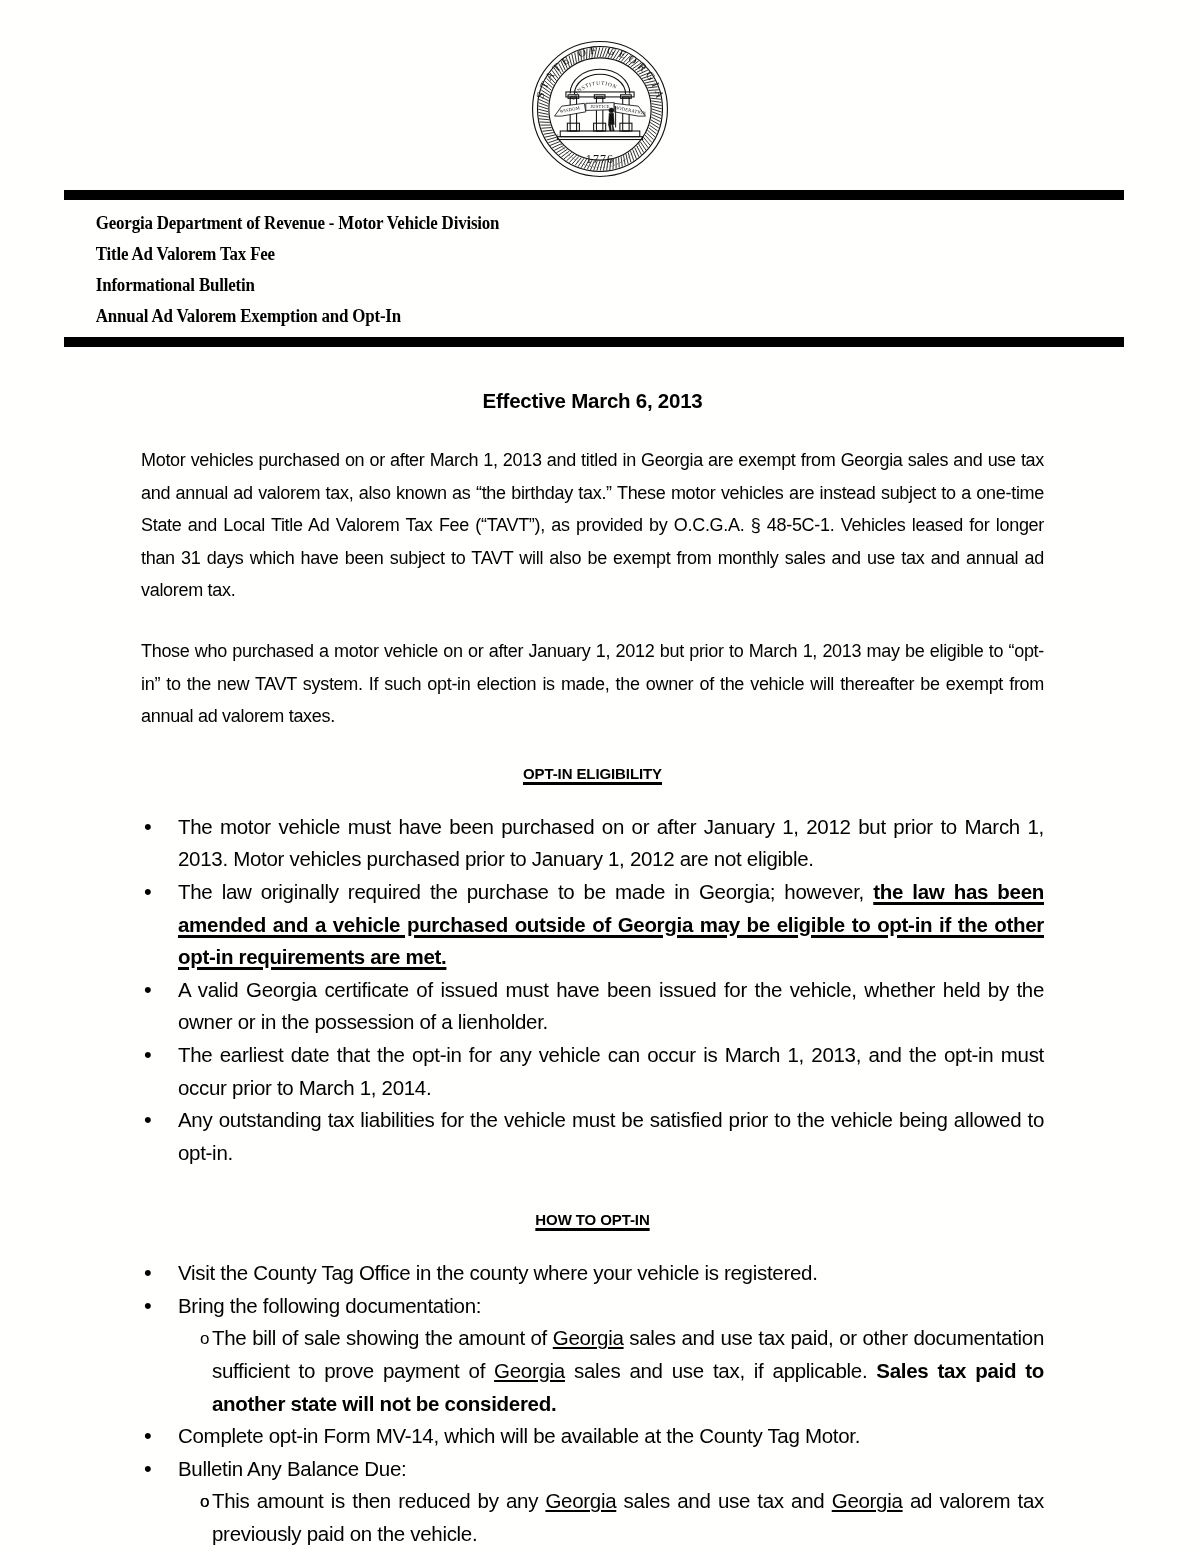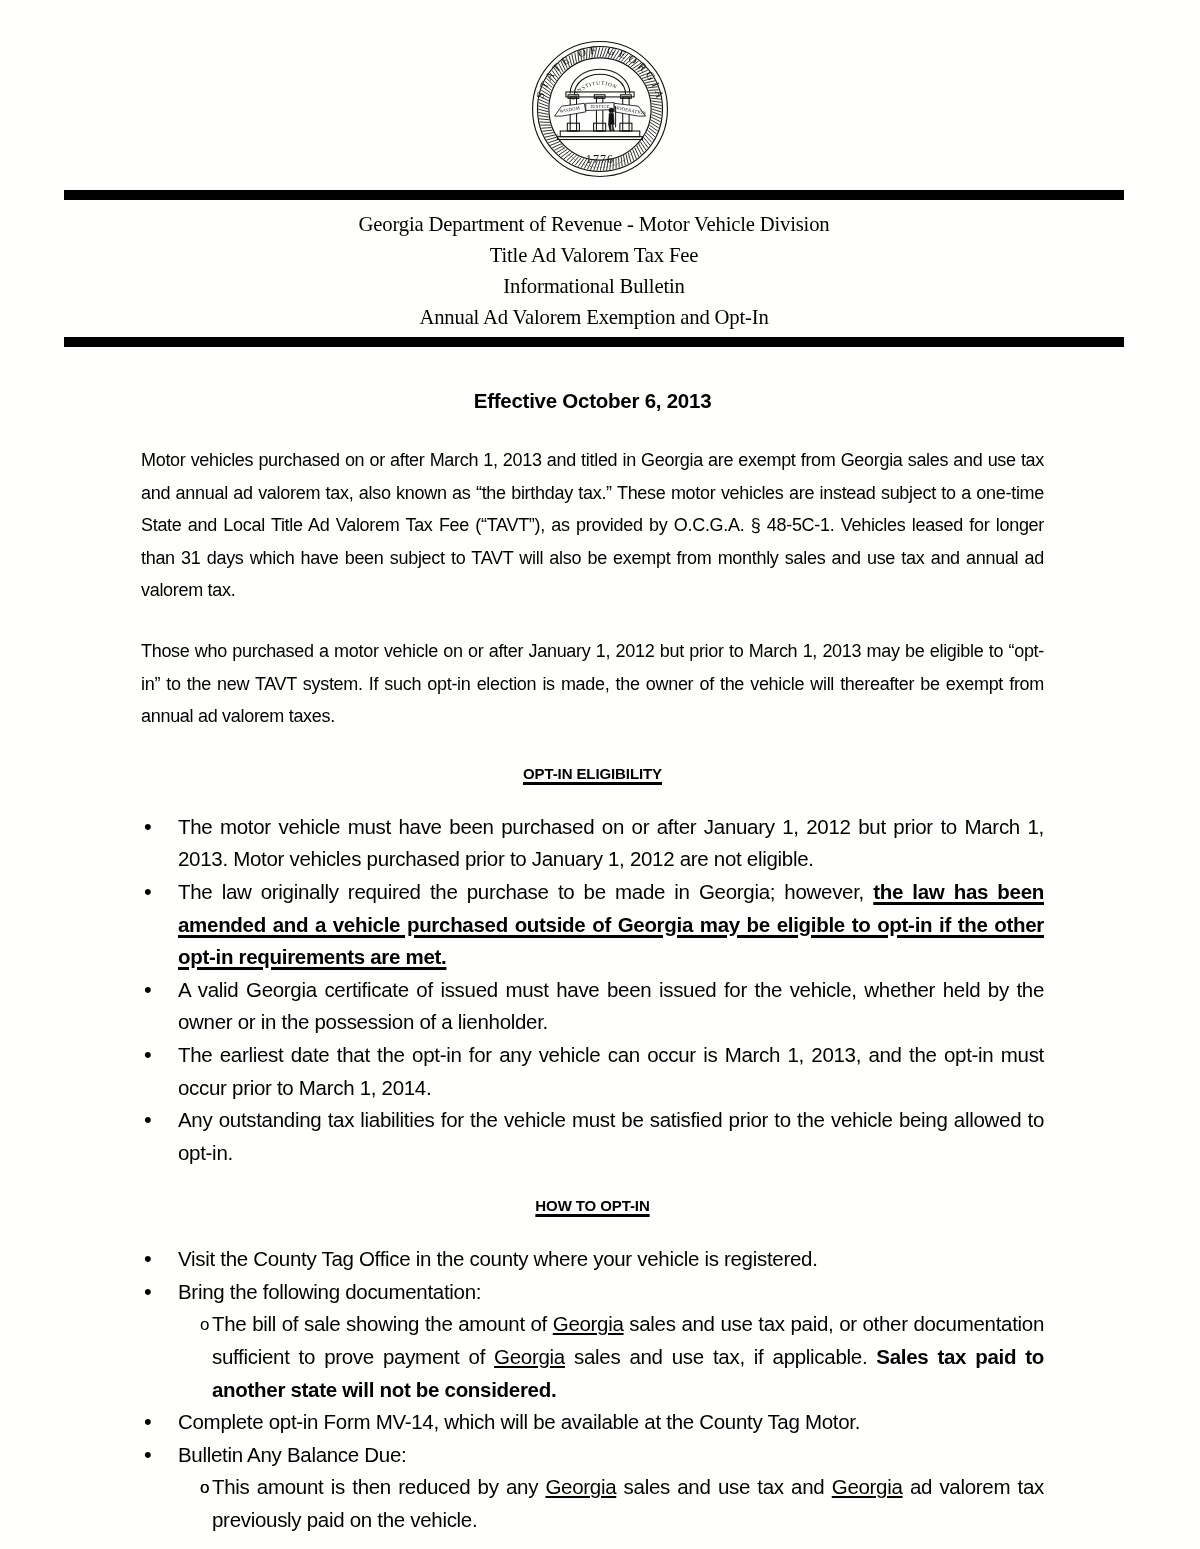--- a/index.html
+++ b/index.html
@@ -47,24 +47,23 @@
     background: #000000;
   }
   .rule-top { top: 190px; }
   .rule-bottom { top: 337px; }
 
   .title-block {
     position: absolute;
     top: 208px;
     left: 64px;
     width: 1060px;
-    text-align: center;
     font-family: "Liberation Serif", serif;
-    font-weight: normal;
-    font-size: 22px;
+    font-weight: bold;
+    font-size: 18px;
     line-height: 31px;
     letter-spacing: -0.2px;
   }
   .title-block .tline {
     display: block;
     transform: scaleX(0.94);
     transform-origin: center center;
     white-space: nowrap;
   }
 
@@ -371,21 +370,21 @@
 
   <div class="title-block">
     <span class="tline">Georgia Department of Revenue - Motor Vehicle Division</span>
     <span class="tline">Title Ad Valorem Tax Fee</span>
     <span class="tline">Informational Bulletin</span>
     <span class="tline">Annual Ad Valorem Exemption and Opt-In</span>
   </div>
 
   <div class="body-area">
 
-    <div class="effective">Effective October 6, 2013</div>
+    <div class="effective">Effective March 6, 2013</div>
 
     <p class="para">Motor vehicles purchased on or after March 1, 2013 and titled in Georgia are exempt from Georgia sales and use tax and annual ad valorem tax, also known as “the birthday tax.”  These motor vehicles are instead subject to a one-time State and Local Title Ad Valorem Tax Fee (“TAVT”), as provided by O.C.G.A. § 48-5C-1.  Vehicles leased for longer than 31 days which have been subject to TAVT will also be exempt from monthly sales and use tax and annual ad valorem tax.</p>
     <p class="para">Those who purchased a motor vehicle on or after January 1, 2012 but prior to March 1, 2013 may be eligible to “opt-in” to the new TAVT system.  If such opt-in election is made, the owner of the vehicle will thereafter be exempt from annual ad valorem taxes.</p>
 
     <h2 class="section-head">
       <span>OPT-IN ELIGIBILITY</span>
     </h2>
 
     <ul class="bullets" id="elig-list">
         <li>
@@ -403,21 +402,21 @@
         <li>
           <span class="marker">•</span>
           <span class="txt"><span>The earliest date that the opt-in for any vehicle can occur is March 1, 2013, and the opt-in must occur prior to March 1, 2014.</span></span>
         </li>
         <li>
           <span class="marker">•</span>
           <span class="txt"><span>Any outstanding tax liabilities for the vehicle must be satisfied prior to the vehicle being allowed to opt-in.</span></span>
         </li>
       </ul>
 
-    <h2 class="section-head" style="margin-top:24px;">
+    <h2 class="section-head" style="margin-top:38px;">
       <span>HOW TO OPT-IN</span>
     </h2>
 
     <ul class="bullets" id="howto-list">
         <li class="nj">
           <span class="marker">•</span>
           <span class="txt"><span>Visit the County Tag Office in the county where your vehicle is registered.</span></span>
         </li>
         <li class="nj">
           <span class="marker">•</span>

